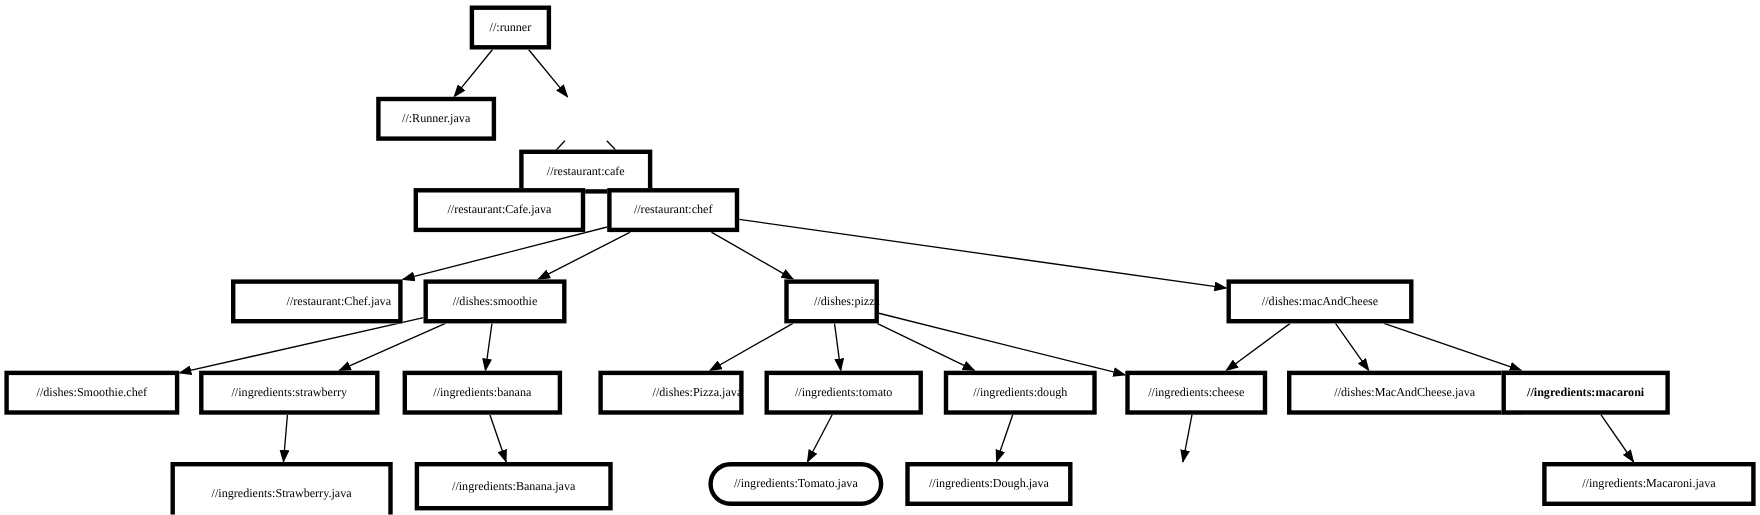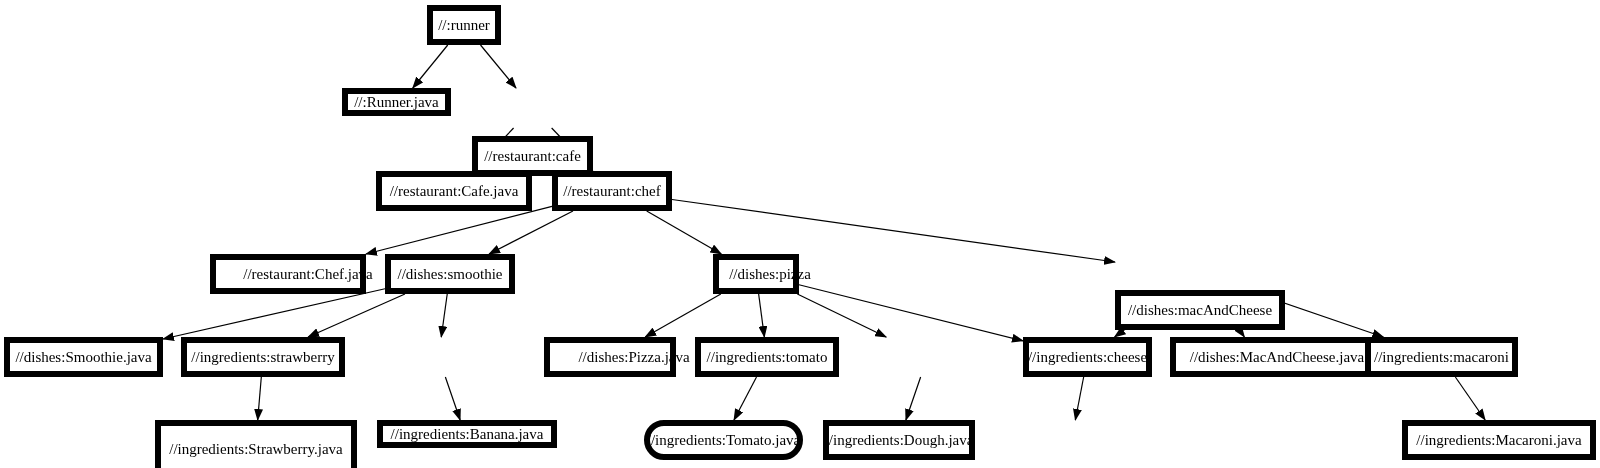--- a/index.html
+++ b/index.html
@@ -26,25 +26,25 @@
     position: absolute;
     left: 0;
     top: 0;
     width: 1600px;
     height: 468px;
   }
   .graph-node {
     position: absolute;
     box-sizing: border-box;
     background: #ffffff;
-    border: 6px solid #ec4899;
+    border: 4px solid #ec4899;
     display: flex;
     align-items: center;
     justify-content: center;
-    font-size: 15px;
+    font-size: 11px;
     color: #000000;
     white-space: nowrap;
     line-height: 1;
   }
   .edge-line {
     stroke: #000000;
     stroke-width: 1.2;
     fill: none;
   }
 </style>
@@ -80,34 +80,36 @@
         <line x1="261.31325301204816" y1="377" x2="257.68674698795184" y2="420" class="edge-line" stroke="#000000" marker-end="url(#arrowhead)"></line>
         <line x1="445.36746987951807" y1="377" x2="460.13253012048193" y2="420" class="edge-line" stroke="#000000" marker-end="url(#arrowhead)"></line>
         <line x1="756.5180722891566" y1="377" x2="733.9819277108434" y2="420" class="edge-line" stroke="#000000" marker-end="url(#arrowhead)"></line>
         <line x1="920.6325301204819" y1="377" x2="905.8674698795181" y2="420" class="edge-line" stroke="#000000" marker-end="url(#arrowhead)"></line>
         <line x1="1083.644578313253" y1="377" x2="1075.355421686747" y2="420" class="edge-line" stroke="#000000" marker-end="url(#arrowhead)"></line>
         <line x1="1455.355421686747" y1="377" x2="1485.144578313253" y2="420" class="edge-line" stroke="#000000" marker-end="url(#arrowhead)"></line>
       </g>
   </svg>
   <div class="node-layer" id="node-layer">
       <div class="graph-node" style="left: 427px; top: 5px; width: 74px; height: 40px; background: rgb(255, 255, 255); border-color: rgb(0, 0, 0);">//:runner</div>
-      <div class="graph-node" style="left: 342px; top: 88px; width: 109px; height: 28px; background: rgb(255, 255, 255); border-color: rgb(0, 0, 0);">//:Runner.java</div>
+      <div class="graph-node" style="left: 342px; top: 88px; width: 109px; height: 40px; background: rgb(255, 255, 255); border-color: rgb(0, 0, 0);">//:Runner.java</div>
       <div class="graph-node" style="left: 472px; top: 88px; width: 121px; height: 40px; background: rgb(255, 255, 255); border-color: rgb(0, 0, 0); margin-top: 48px;">//restaurant:cafe</div>
       <div class="graph-node" style="left: 376px; top: 171px; width: 156px; height: 40px; background: rgb(255, 255, 255); border-color: rgb(0, 0, 0);">//restaurant:Cafe.java</div>
       <div class="graph-node" style="left: 552px; top: 171px; width: 120px; height: 40px; background: rgb(255, 255, 255); border-color: rgb(0, 0, 0);">//restaurant:chef</div>
       <div class="graph-node" style="left: 210px; top: 254px; width: 156px; height: 40px; background: rgb(255, 255, 255); border-color: rgb(0, 0, 0); padding-left: 40px;">//restaurant:Chef.java</div>
       <div class="graph-node" style="left: 385px; top: 254px; width: 130px; height: 40px; background: rgb(255, 255, 255); border-color: rgb(0, 0, 0);">//dishes:smoothie</div>
       <div class="graph-node" style="left: 713px; top: 254px; width: 86px; height: 40px; background: rgb(255, 255, 255); border-color: rgb(0, 0, 0); padding-left: 28px;">//dishes:pizza</div>
-      <div class="graph-node" style="left: 1115px; top: 254px; width: 170px; height: 40px; background: rgb(255, 255, 255); border-color: rgb(0, 0, 0); margin-top: 36px;">//dishes:macAndCheese</div>
-      <div class="graph-node" style="left: 4px; top: 337px; width: 159px; height: 40px; background: rgb(255, 255, 255); border-color: rgb(0, 0, 0);">//dishes:Smoothie.java</div>
+      <div class="graph-node" style="left: 1115px; top: 254px; width: 170px; height: 40px; background: rgb(255, 255, 255); border-color: rgb(0, 0, 0);">//dishes:macAndCheese</div>
+      <div class="graph-node" style="left: 4px; top: 337px; width: 159px; height: 40px; background: rgb(255, 255, 255); border-color: rgb(0, 0, 0);">//dishes:Smoothie.chef</div>
       <div class="graph-node" style="left: 181px; top: 337px; width: 164px; height: 40px; background: rgb(255, 255, 255); border-color: rgb(0, 0, 0);">//ingredients:strawberry</div>
+      <div class="graph-node" style="left: 366px; top: 337px; width: 145px; height: 40px; background: rgb(255, 255, 255); border-color: rgb(0, 0, 0);">//ingredients:banana</div>
       <div class="graph-node" style="left: 544px; top: 337px; width: 132px; height: 40px; background: rgb(255, 255, 255); border-color: rgb(0, 0, 0); padding-left: 48px;">//dishes:Pizza.java</div>
       <div class="graph-node" style="left: 695px; top: 337px; width: 144px; height: 40px; background: rgb(255, 255, 255); border-color: rgb(0, 0, 0);">//ingredients:tomato</div>
+      <div class="graph-node" style="left: 858px; top: 337px; width: 139px; height: 40px; background: rgb(255, 255, 255); border-color: rgb(0, 0, 0);">//ingredients:dough</div>
       <div class="graph-node" style="left: 1023px; top: 337px; width: 129px; height: 40px; background: rgb(255, 255, 255); border-color: rgb(0, 0, 0);">//ingredients:cheese</div>
       <div class="graph-node" style="left: 1170px; top: 337px; width: 214px; height: 40px; background: rgb(255, 255, 255); border-color: rgb(0, 0, 0);">//dishes:MacAndCheese.java</div>
-      <div class="graph-node" style="left: 1365px; top: 337px; width: 153px; height: 40px; background: rgb(255, 255, 255); border-color: rgb(0, 0, 0);">//ingredients:macaroni</div>
+      <div class="graph-node" style="left: 1365px; top: 337px; width: 153px; height: 40px; background: rgb(255, 255, 255); border-color: rgb(0, 0, 0); font-weight: bold;">//ingredients:macaroni</div>
       <div class="graph-node" style="left: 155px; top: 420px; width: 202px; height: 58px; background: rgb(255, 255, 255); border-color: rgb(0, 0, 0);">//ingredients:Strawberry.java</div>
-      <div class="graph-node" style="left: 377px; top: 420px; width: 180px; height: 28px; background: rgb(255, 255, 255); border-color: rgb(0, 0, 0);">//ingredients:Banana.java</div>
+      <div class="graph-node" style="left: 377px; top: 420px; width: 180px; height: 44px; background: rgb(255, 255, 255); border-color: rgb(0, 0, 0);">//ingredients:Banana.java</div>
       <div class="graph-node" style="left: 644px; top: 420px; width: 159px; height: 40px; background: rgb(255, 255, 255); border-color: rgb(0, 0, 0); border-radius: 20px;">//ingredients:Tomato.java</div>
       <div class="graph-node" style="left: 823px; top: 420px; width: 152px; height: 40px; background: rgb(255, 255, 255); border-color: rgb(0, 0, 0);">//ingredients:Dough.java</div>
       <div class="graph-node" style="left: 1402px; top: 420px; width: 194px; height: 40px; background: rgb(255, 255, 255); border-color: rgb(0, 0, 0);">//ingredients:Macaroni.java</div>
     </div>
 </div>
 
 </body></html>

